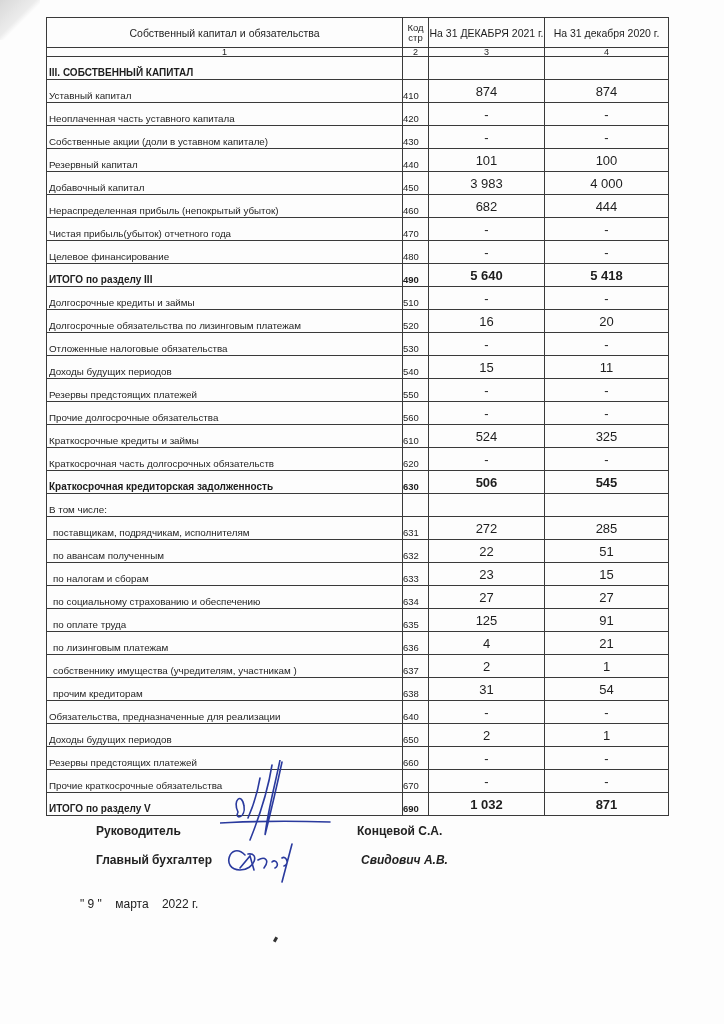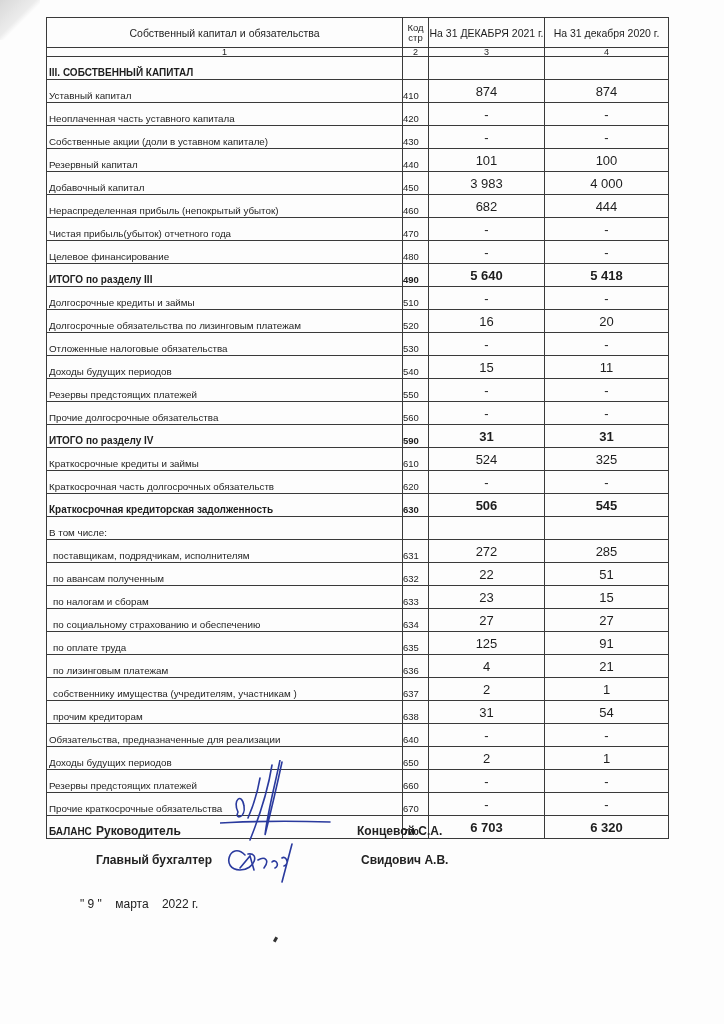--- a/index.html
+++ b/index.html
@@ -153,26 +153,20 @@
         <td class="code">550</td>
         <td class="val">-</td>
         <td class="val">-</td>
       </tr>
       <tr class="row">
         <td class="name">Прочие долгосрочные обязательства</td>
         <td class="code">560</td>
         <td class="val">-</td>
         <td class="val">-</td>
       </tr>
-      <tr class="row bold">
-        <td class="name">ИТОГО по разделу IV</td>
-        <td class="code">590</td>
-        <td class="val">31</td>
-        <td class="val">31</td>
-      </tr>
       <tr class="row">
         <td class="name">Краткосрочные кредиты и займы</td>
         <td class="code">610</td>
         <td class="val">524</td>
         <td class="val">325</td>
       </tr>
       <tr class="row">
         <td class="name">Краткосрочная часть долгосрочных обязательств</td>
         <td class="code">620</td>
         <td class="val">-</td>
@@ -256,42 +250,42 @@
         <td class="val">-</td>
         <td class="val">-</td>
       </tr>
       <tr class="row">
         <td class="name">Прочие краткосрочные обязательства</td>
         <td class="code">670</td>
         <td class="val">-</td>
         <td class="val">-</td>
       </tr>
       <tr class="row bold">
-        <td class="name">БАЛАНС</td>
-        <td class="code">700</td>
-        <td class="val">6 703</td>
-        <td class="val">6 320</td>
+        <td class="name">ИТОГО по разделу V</td>
+        <td class="code">690</td>
+        <td class="val">1 032</td>
+        <td class="val">871</td>
       </tr>
     </tbody>
 </table>
 
 <svg class="stamp" width="130" height="140" viewBox="0 0 130 140">
   <g fill="none" stroke="#2a3a9e" stroke-width="1.6" stroke-linecap="round">
     <path d="M-90 72 C -20 62, 40 60, 110 62"></path>
     <path d="M40 18 C 38 30, 34 44, 28 58 M 52 5 C 48 30, 40 55, 30 80 M 60 0 C 55 25, 48 50, 45 75 C 50 55, 56 30, 62 2"></path>
     <path d="M18 52 C 12 40, 22 32, 24 46 C 26 58, 14 60, 18 52"></path>
     <path d="M25 95 C 10 80, 0 110, 20 110 C 35 110, 40 92, 28 94 M 38 100 C 45 96, 50 100, 44 108 M 52 102 C 56 98, 60 106, 55 108 M 62 98 C 66 95, 70 104, 64 106 M 72 84 L 62 122"></path>
     <path d="M20 108 L 30 96 L 34 110"></path>
   </g>
 </svg>
 
 <div class="sig" style="left:80px; top:824px;">Руководитель</div>
 <div class="sig" style="left:341px; top:824px;">Концевой С.А.</div>
 <div class="sig" style="left:80px; top:853px;text-align:center;">Главный бухгалтер</div>
-<div class="sig" style="left:345px; top:853px;">Свидович А.В.</div>
+<div class="sig" style="left:345px; top:853px;font-style:italic;">Свидович А.В.</div>
 
 <div class="date" style="left:80px; top:897px;">
   <span>" 9 "</span>&nbsp;&nbsp;&nbsp;
   <span>марта</span>&nbsp;&nbsp;&nbsp;
   <span>2022 г.</span>
 </div>
 
 <div class="speck" style="left:274px; top:937px;"></div>
 
 </body></html>

